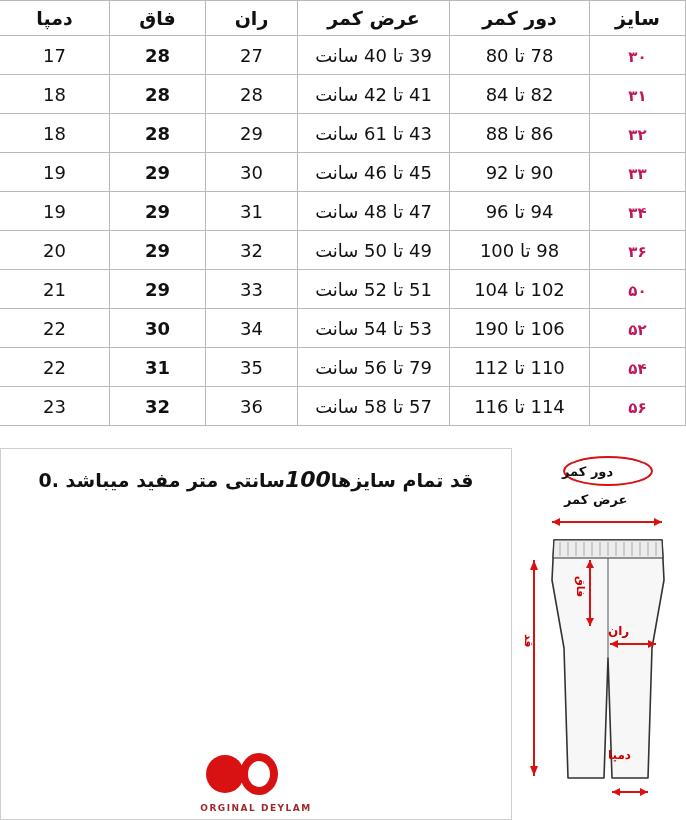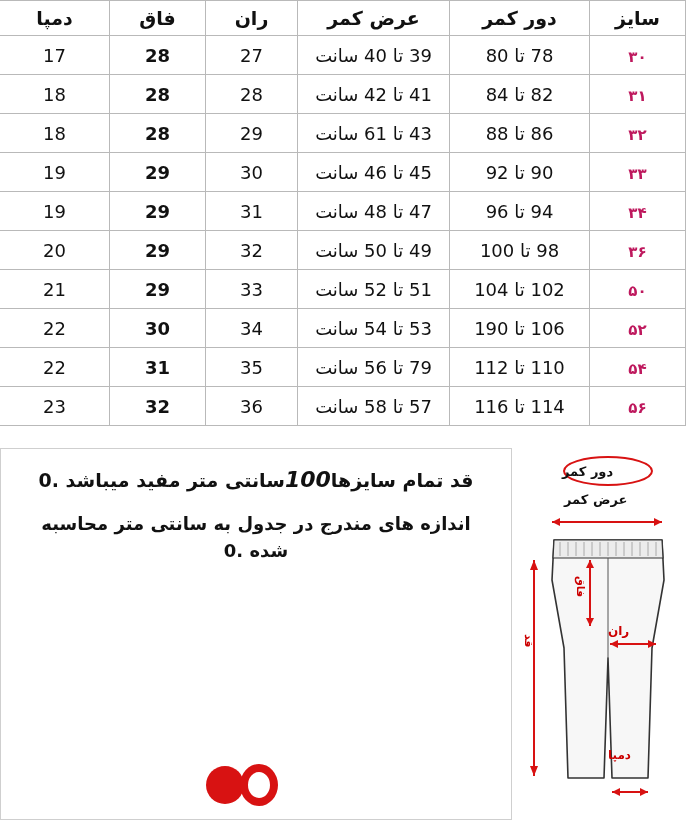--- a/index.html
+++ b/index.html
@@ -300,27 +300,27 @@
       </tr>
     </tbody>
   </table>
 
   <div class="lower">
 
     <div class="notes">
       <p class="n1">
         <span>قد تمام سایزها</span><span class="hundred">100</span><span>سانتی متر مفید میباشد .0</span>
       </p>
-      <p class="n2">اندازه های مندرج در جدول به سانتی متر محاسبه شده .0</p>
 
       <div class="logo-wrap">
         <div class="logo-mark">
           <div class="logo-dot"></div>
           <div class="logo-ring"></div>
         </div>
+        <div class="logo-text">ORGINAL DEYLAM</div>
       </div>
     </div>
 
     <div class="diagram">
       <svg width="174" height="372" viewBox="0 0 174 372">
 
         <ellipse cx="96" cy="23" rx="44" ry="14" fill="none" stroke="#D81212" stroke-width="2"></ellipse>
 
         <line x1="40" y1="74" x2="150" y2="74" stroke="#D81212" stroke-width="2"></line>
         <polygon points="40,74 48,70 48,78" fill="#D81212"></polygon>

